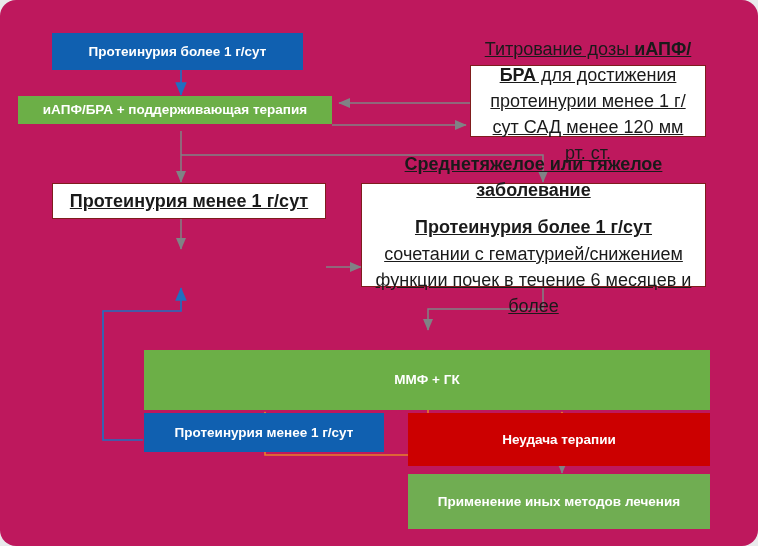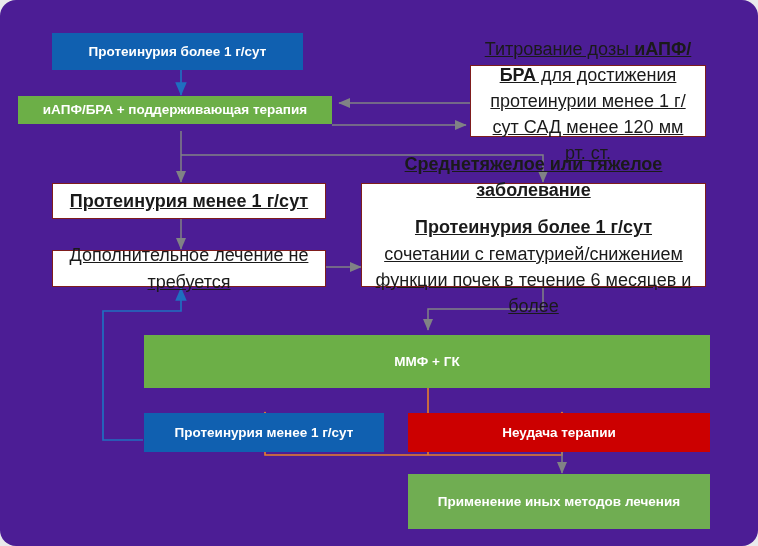--- a/index.html
+++ b/index.html
@@ -4,21 +4,21 @@
 <style>
   html, body {
     margin: 0;
     padding: 0;
     background: #e9eaec;
   }
   #canvas {
     position: relative;
     width: 758px;
     height: 546px;
-    background: #4c1d95;
+    background: #be185d;
     border-radius: 16px;
     overflow: hidden;
     font-family: "Liberation Sans", sans-serif;
   }
   .node {
     position: absolute;
     box-sizing: border-box;
     display: flex;
     align-items: center;
     justify-content: center;
@@ -126,41 +126,38 @@
   <div class="node plain" style="left:470px; top:65px; width:236px; height:72px;">
     <div class="inner">
       <span>Титрование дозы </span><span class="b">иАПФ/БРА</span><span> для достижения протеинурии менее 1 г/сут САД менее 120 мм рт. ст.</span>
     </div>
   </div>
 
   <div class="node plain" style="left:52px; top:183px; width:274px; height:36px;">
     <span class="b">Протеинурия менее 1 г/сут</span>
   </div>
 
-  <div class="node plain" style="left:52px; top:250px; width:274px; height:37px;">
-    <span>Дополнительное лечение не требуется</span>
-  </div>
 
   <div class="node plain" style="left:361px; top:183px; width:345px; height:104px;">
     <div class="inner">
       <span class="b blk">Среднетяжелое или тяжелое заболевание</span>
       <span class="gap blk"></span>
       <span><span class="b">Протеинурия более 1 г/сут</span><span> сочетании с гематурией/снижением функции почек в течение 6 месяцев и более</span></span>
     </div>
   </div>
 
-  <div class="node filled green" style="left:144px; top:335px; width:566px; height:53px;">
+  <div class="node filled green" style="left:144px; top:350px; width:566px; height:60px;">
     <span>ММФ + ГК</span>
   </div>
 
   <div class="node filled blue" style="left:144px; top:413px; width:240px; height:39px;">
     <span>Протеинурия менее 1 г/сут</span>
   </div>
 
-  <div class="node filled red" style="left:408px; top:413px; width:302px; height:39px;">
+  <div class="node filled red" style="left:408px; top:413px; width:302px; height:53px;">
     <span>Неудача терапии</span>
   </div>
 
   <div class="node filled green2" style="left:408px; top:474px; width:302px; height:55px;">
     <span>Применение иных методов лечения</span>
   </div>
 
 </div>
 
 </body></html>

